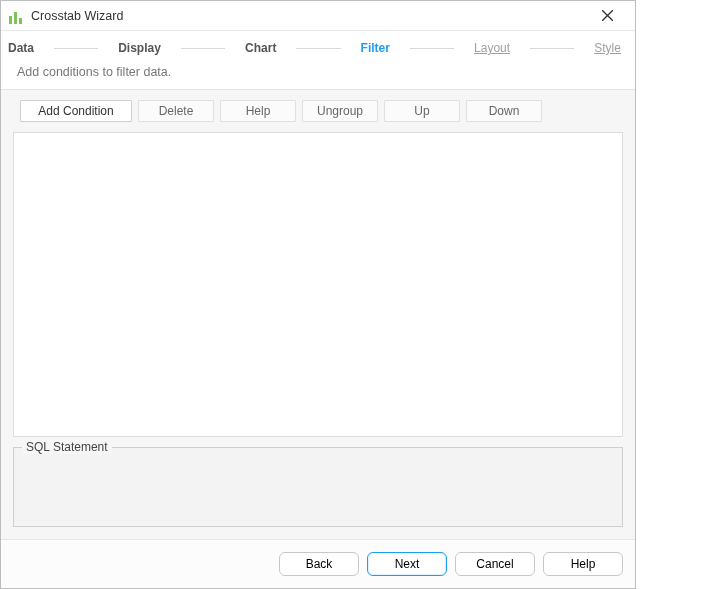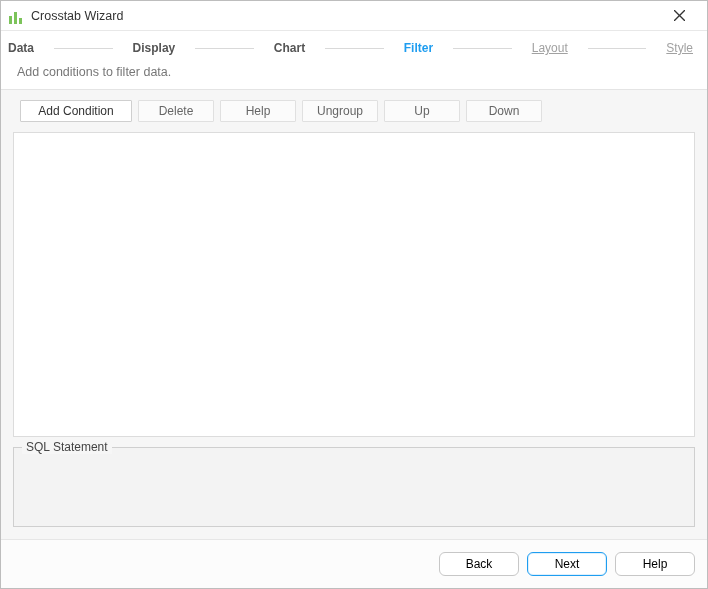--- a/index.html
+++ b/index.html
@@ -5,21 +5,21 @@
   * { box-sizing: border-box; }
   html, body {
     margin: 0; padding: 0;
     width: 708px; height: 589px;
     font-family: "Segoe UI", Tahoma, Arial, sans-serif;
     font-size: 12px;
     color: #333;
     background: #fff;
   }
   .window {
-    width: 708px; height: 589px;
+    width: 636px; height: 589px;
     border: 1px solid #bdbdbd;
     display: flex;
     flex-direction: column;
     background: #3b82f6;
   }
   .titlebar {
     height: 30px;
     display: flex;
     align-items: center;
     padding: 0 8px 0 8px;
@@ -193,16 +193,17 @@
 
     <div class="sqlgroup">
       <span class="sqlgroup-label">SQL Statement</span>
       <div></div>
     </div>
   </div>
 
   <div class="footer">
     <button class="ft-btn">Back</button>
     <button class="ft-btn default">Next</button>
+    <button class="ft-btn">Cancel</button>
     <button class="ft-btn">Help</button>
   </div>
 
 </div>
 
 </body></html>

